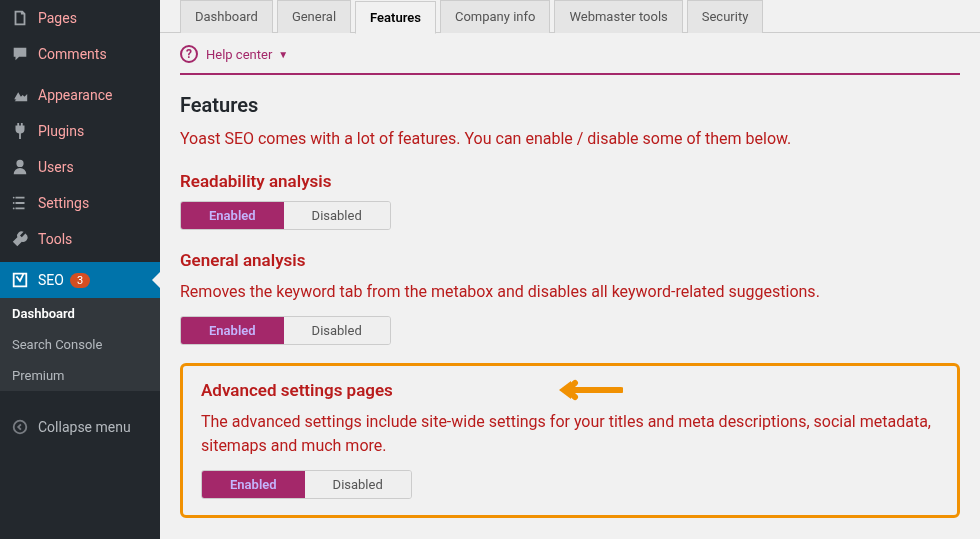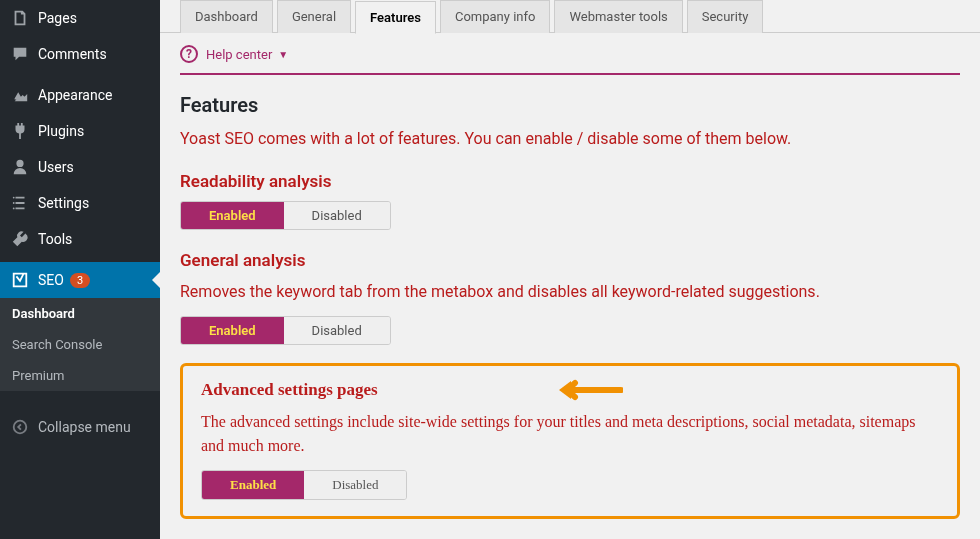--- a/index.html
+++ b/index.html
@@ -1,20 +1,20 @@
 <!DOCTYPE html>
 <html><head>
 <meta charset="utf-8">
 <style>
   * { box-sizing: border-box; margin: 0; padding: 0; }
   body { font-family: -apple-system, BlinkMacSystemFont, "Segoe UI", Roboto, sans-serif; font-size: 13px; color: #444; background: #f1f1f1; width: 980px; height: 539px; overflow: hidden; display: flex; }
   
   
   .sidebar { width: 160px; background: #23282d; color: #eee; display: flex; flex-direction: column; font-size: 14px; }
-  .side-item { display: flex; align-items: center; padding: 8px 10px; color: #ffffff; cursor: pointer; }
+  .side-item { display: flex; align-items: center; padding: 8px 10px; color: #fca5a5; cursor: pointer; }
   .side-item .icon { width: 20px; height: 20px; display: inline-flex; align-items: center; justify-content: center; margin-right: 8px; color: #a0a5aa; font-size: 16px; }
   .side-item .icon svg { width: 18px; height: 18px; fill: #9ea3a8; }
   .side-sep { height: 5px; }
   .side-item.active { background: #0073aa; color: #fff; position: relative; }
   .side-item.active .icon svg { fill: #fff; }
   .side-item.active::after { content: ""; position: absolute; right: 0; top: 50%; transform: translateY(-50%); border: 8px solid transparent; border-right-color: #f1f1f1; }
   .seo-badge { background: #d54e21; color: #fff; border-radius: 10px; font-size: 11px; padding: 1px 7px; margin-left: 6px; display: inline-block; }
   .side-sub { background: #32373c; color: #b4b9be; padding: 8px 12px; font-size: 13px; cursor: pointer; }
   .side-sub.current { color: #fff; font-weight: 600; }
   .collapse-item { margin-top: 18px; color: #b4b9be; }
@@ -30,23 +30,23 @@
   .help-bar { margin: 12px 20px 0; display: flex; align-items: center; color: #a4286a; font-size: 13px; padding-bottom: 10px; border-bottom: 2px solid #a4286a; }
   .help-bar .help-icon { width: 18px; height: 18px; border: 2px solid #a4286a; border-radius: 50%; display: inline-flex; align-items: center; justify-content: center; font-weight: 700; margin-right: 8px; font-size: 12px; }
   .help-bar .caret { margin-left: 6px; font-size: 10px; }
 
   .content { padding: 18px 20px; }
   .content h2 { font-size: 20px; color: #23282d; font-weight: 600; margin-bottom: 10px; }
   .content h3 { font-size: 17px; color: #b91c1c; font-weight: 600; margin: 20px 0 10px; }
   .content p { font-size: 16px; color: #b91c1c; margin-bottom: 12px; line-height: 1.5; }
   .toggle { display: inline-flex; border: 1px solid #ccc; border-radius: 3px; overflow: hidden; font-size: 13px; }
   .toggle .opt { padding: 6px 28px; background: #efefef; color: #555; cursor: pointer; user-select: none; }
-  .toggle .opt.on { background: #a4286a; color: #fde047; font-weight: 600; }
+  .toggle .opt.on { background: #a4286a; color: #c4b5fd; font-weight: 600; }
 
-  .highlight-box { border: 3px solid #f19102; border-radius: 6px; padding: 14px 18px 16px; margin: 18px 0 0; position: relative; font-family: Liberation Serif, serif; }
+  .highlight-box { border: 3px solid #f19102; border-radius: 6px; padding: 14px 18px 16px; margin: 18px 0 0; position: relative; }
   .highlight-box h3 { margin-top: 0; }
   .arrow-annot { position: absolute; left: 370px; top: 10px; }
   .arrow-annot svg { width: 70px; height: 28px; }
 </style>
 </head>
 <body>
 
 <div class="sidebar">
   <div class="side-item">
     <span class="icon">

